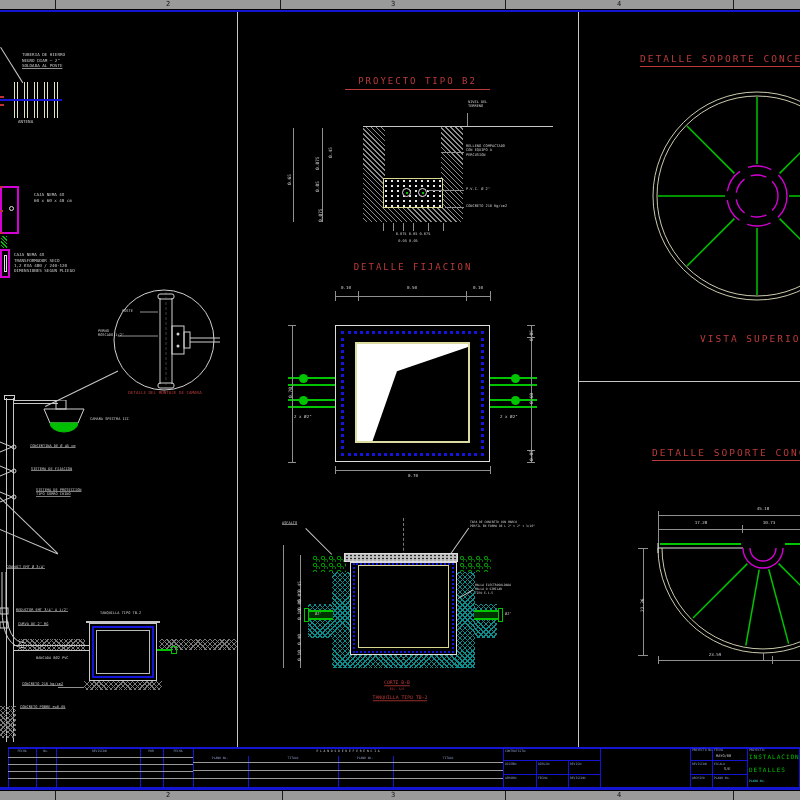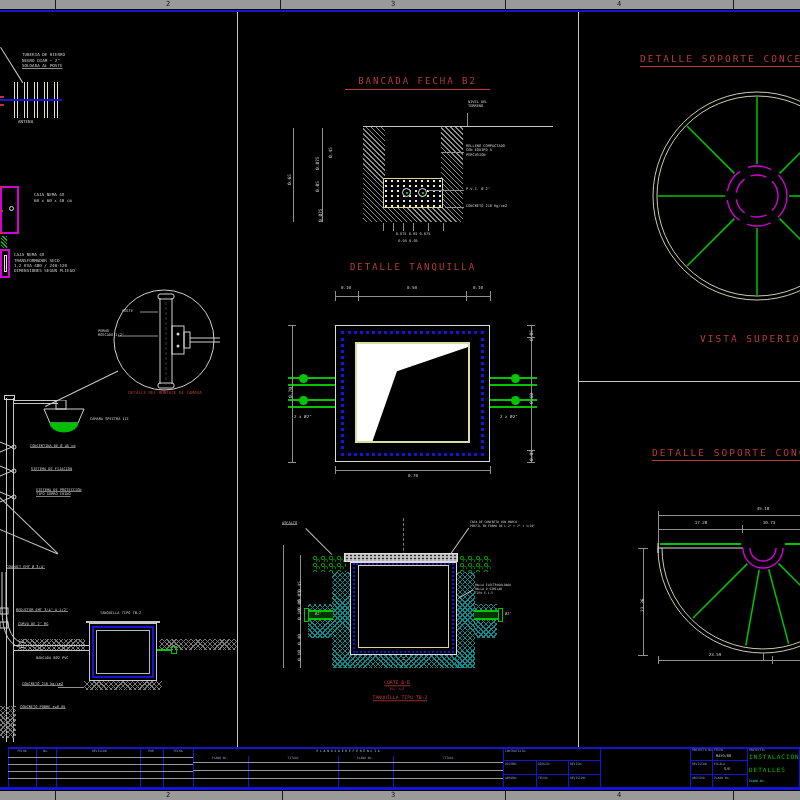--- a/index.html
+++ b/index.html
@@ -179,21 +179,21 @@
   <div class="hl" style="left:14px;top:645px;width:75px"></div>
   <div class="hl" style="left:14px;top:650px;width:75px"></div>
   <div class="t sc6" style="left:36px;top:655px">BANCADA 8Ø2 PVC</div>
   <div class="abs grn" style="left:157px;top:649px;width:14px;height:2px"></div>
   <div class="abs" style="left:171px;top:646px;width:6px;height:8px;border:1.5px solid #00C400"></div>
   <div class="t sc6 uw" style="left:22px;top:681px">CONCRETO 210 kg/cm2</div>
   <div class="hl dim" style="left:58px;top:687px;width:26px"></div>
   <div class="t sc6 uw" style="left:20px;top:704px">CONCRETO POBRE e=0.05</div>
   <div class="abs xgray" style="left:0;top:706px;width:16px;height:32px"></div>
 
-  <div class="t red ttl u c" style="left:345px;top:76px;width:145px">BANCADA FECHA B2</div>
+  <div class="t red ttl u c" style="left:345px;top:76px;width:145px">PROYECTO TIPO B2</div>
   <div class="abs hatch" style="left:363px;top:127px;width:100px;height:95px"></div>
   <div class="abs" style="left:385px;top:127px;width:56px;height:51px;background:#000"></div>
   <div class="abs speck" style="left:383px;top:178px;width:60px;height:30px;border:1px solid #D8D890">
     <span class="abs" style="left:18px;top:9px;width:9px;height:9px;border:1px solid #E0E0E0;border-radius:50%;background:#000">
         <span class="abs grn" style="left:3px;top:3px;width:2px;height:2px"></span>
       </span>
     <span class="abs" style="left:34px;top:9px;width:9px;height:9px;border:1px solid #E0E0E0;border-radius:50%;background:#000">
         <span class="abs grn" style="left:3px;top:3px;width:2px;height:2px"></span>
       </span>
   </div>
@@ -222,21 +222,21 @@
   <div class="hl dim" style="left:445px;top:207px;width:19px"></div>
   <div class="vl dim" style="left:383px;top:223px;height:8px"></div>
   <div class="vl dim" style="left:393px;top:223px;height:8px"></div>
   <div class="vl dim" style="left:403px;top:223px;height:8px"></div>
   <div class="vl dim" style="left:413px;top:223px;height:8px"></div>
   <div class="vl dim" style="left:428px;top:223px;height:8px"></div>
   <div class="vl dim" style="left:443px;top:223px;height:8px"></div>
   <div class="t sc6 cs c" style="left:378px;top:231px;width:70px">0.075   0.05   0.075</div>
   <div class="t sc6 cs c" style="left:378px;top:238px;width:60px">0.05    0.05</div>
 
-  <div class="t red ttl c" style="left:338px;top:262px;width:150px">DETALLE TANQUILLA</div>
+  <div class="t red ttl c" style="left:338px;top:262px;width:150px">DETALLE FIJACION</div>
   <div class="hl dim" style="left:335px;top:296px;width:155px"></div>
   <div class="vl dim" style="left:335px;top:291px;height:10px"></div>
   <div class="vl dim" style="left:358px;top:291px;height:10px"></div>
   <div class="vl dim" style="left:466px;top:291px;height:10px"></div>
   <div class="vl dim" style="left:490px;top:291px;height:10px"></div>
   <div class="t sc7 cs c" style="left:334px;top:285px;width:24px">0.10</div>
   <div class="t sc7 cs c" style="left:400px;top:285px;width:24px">0.50</div>
   <div class="t sc7 cs c" style="left:466px;top:285px;width:24px">0.10</div>
 
   <div class="abs" style="left:335px;top:325px;width:155px;height:137px;border:1px solid #DCDCDC"></div>

